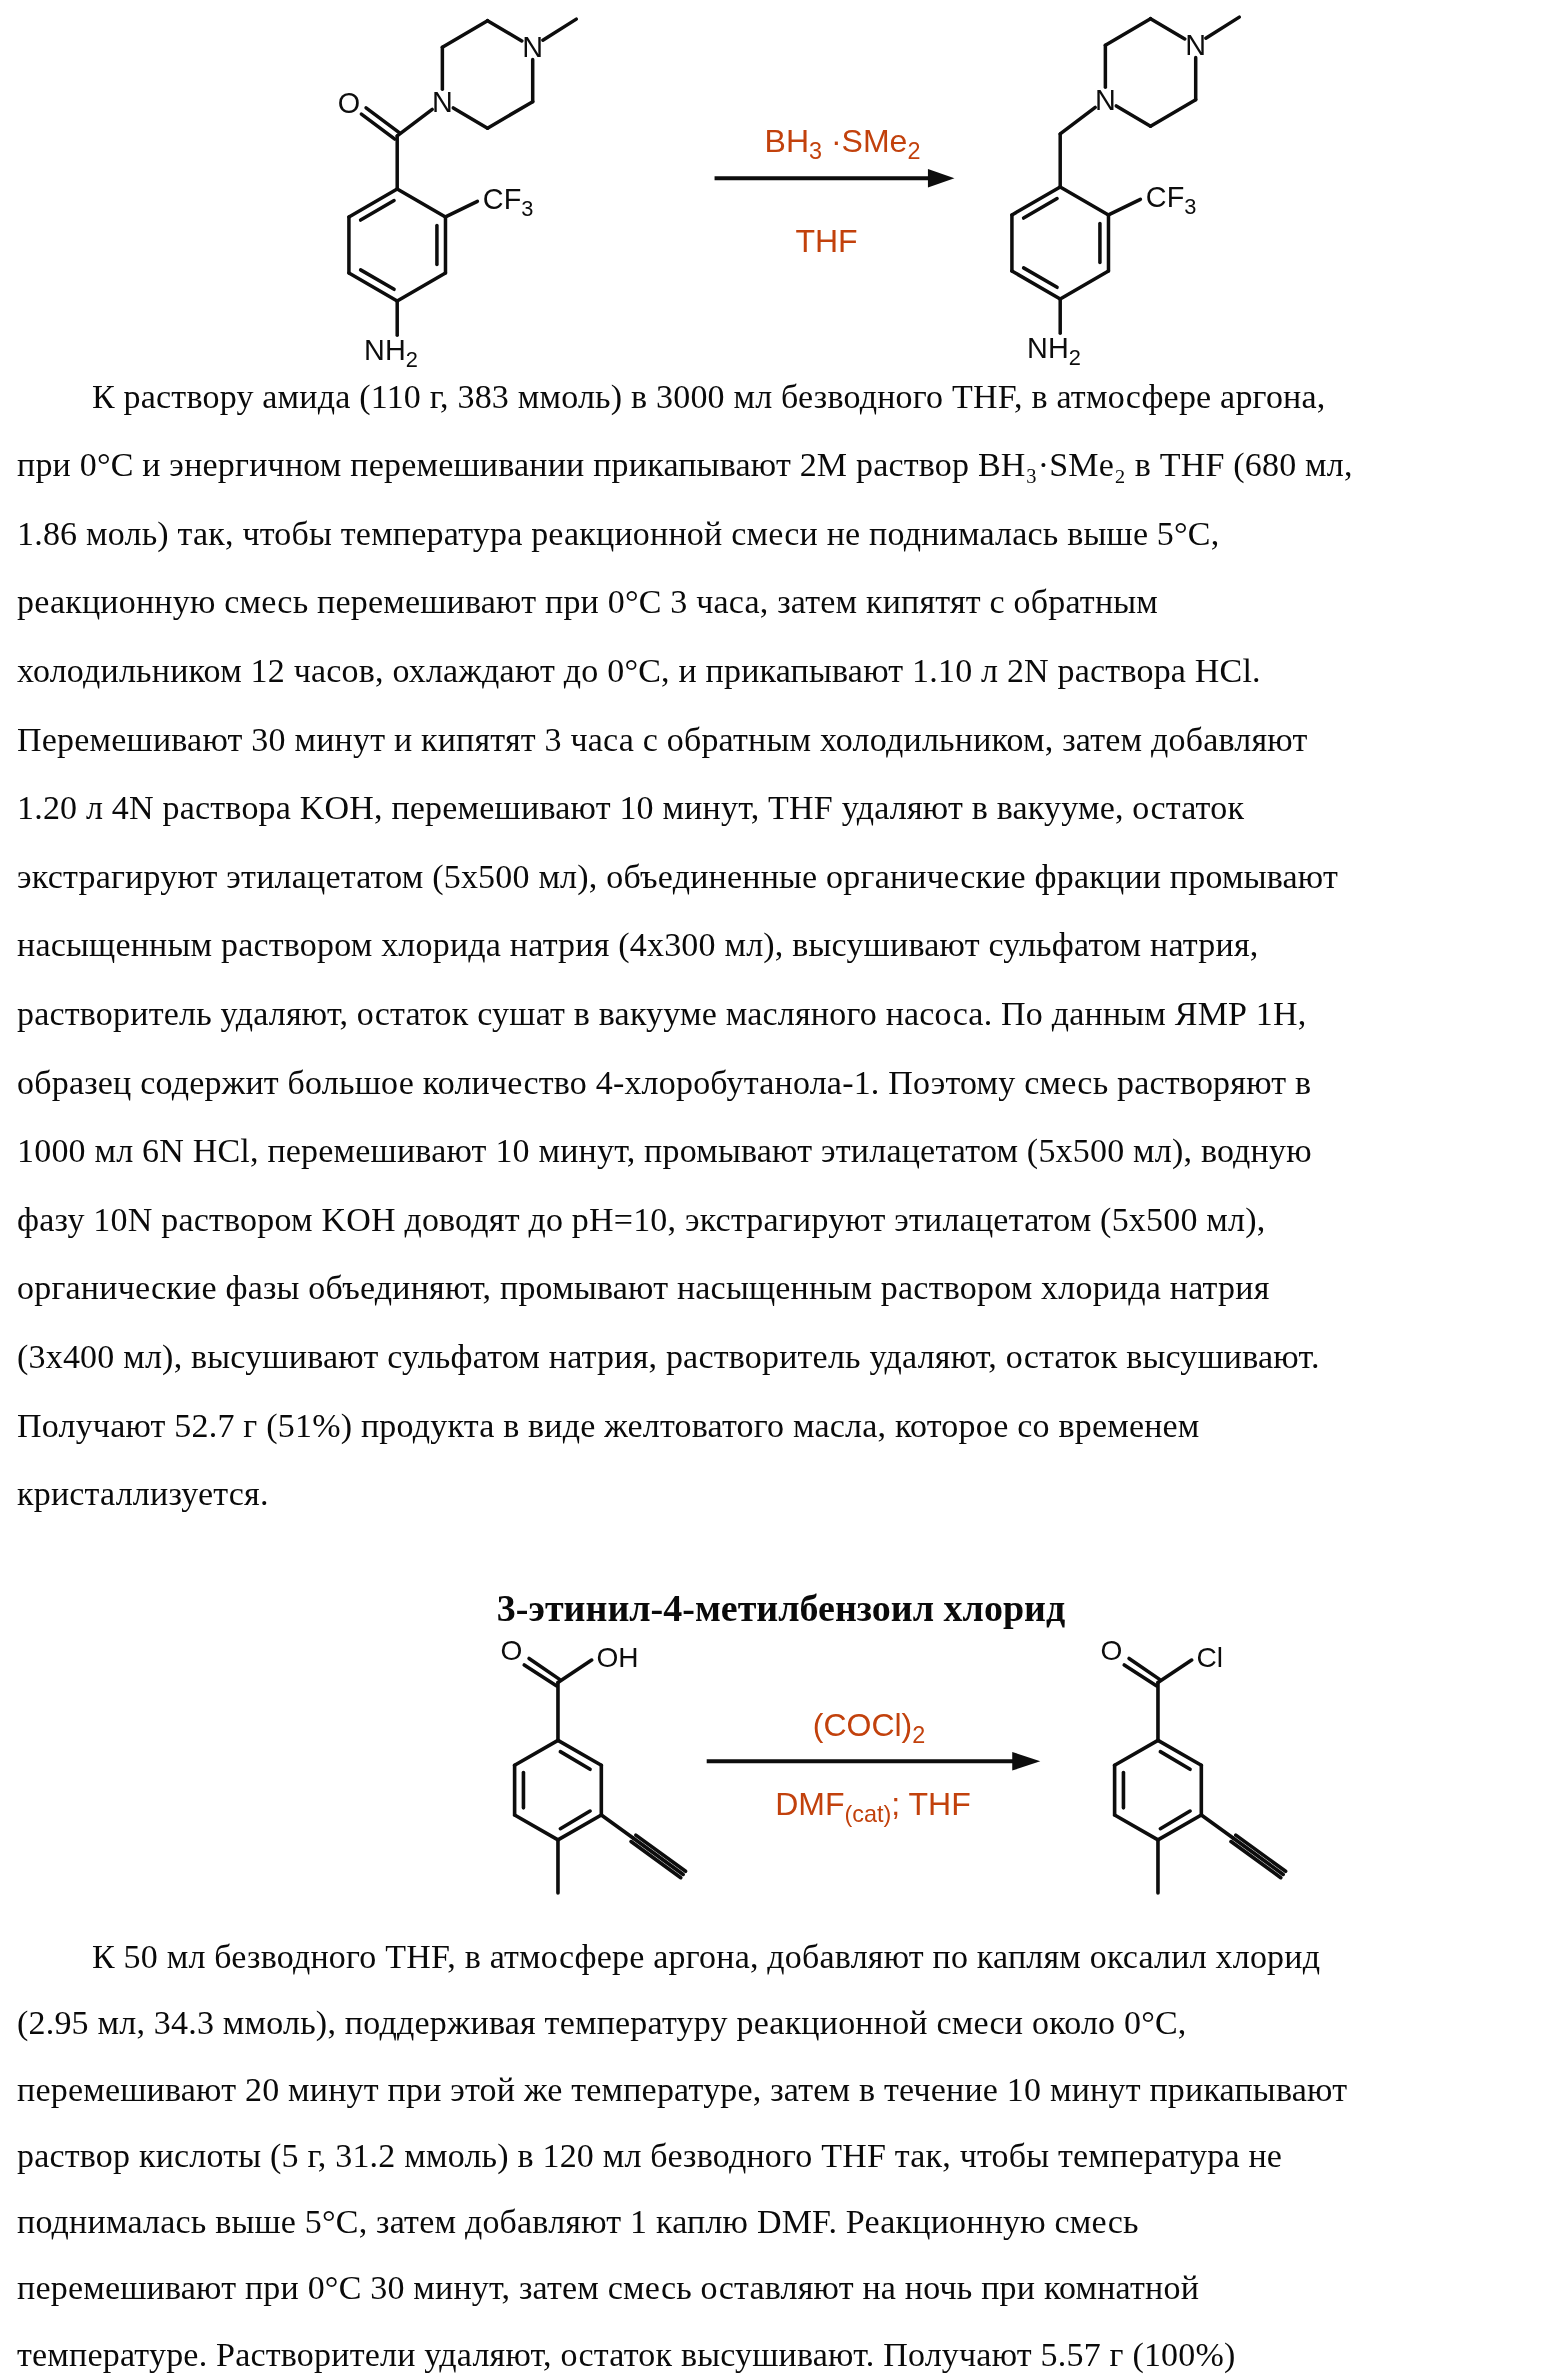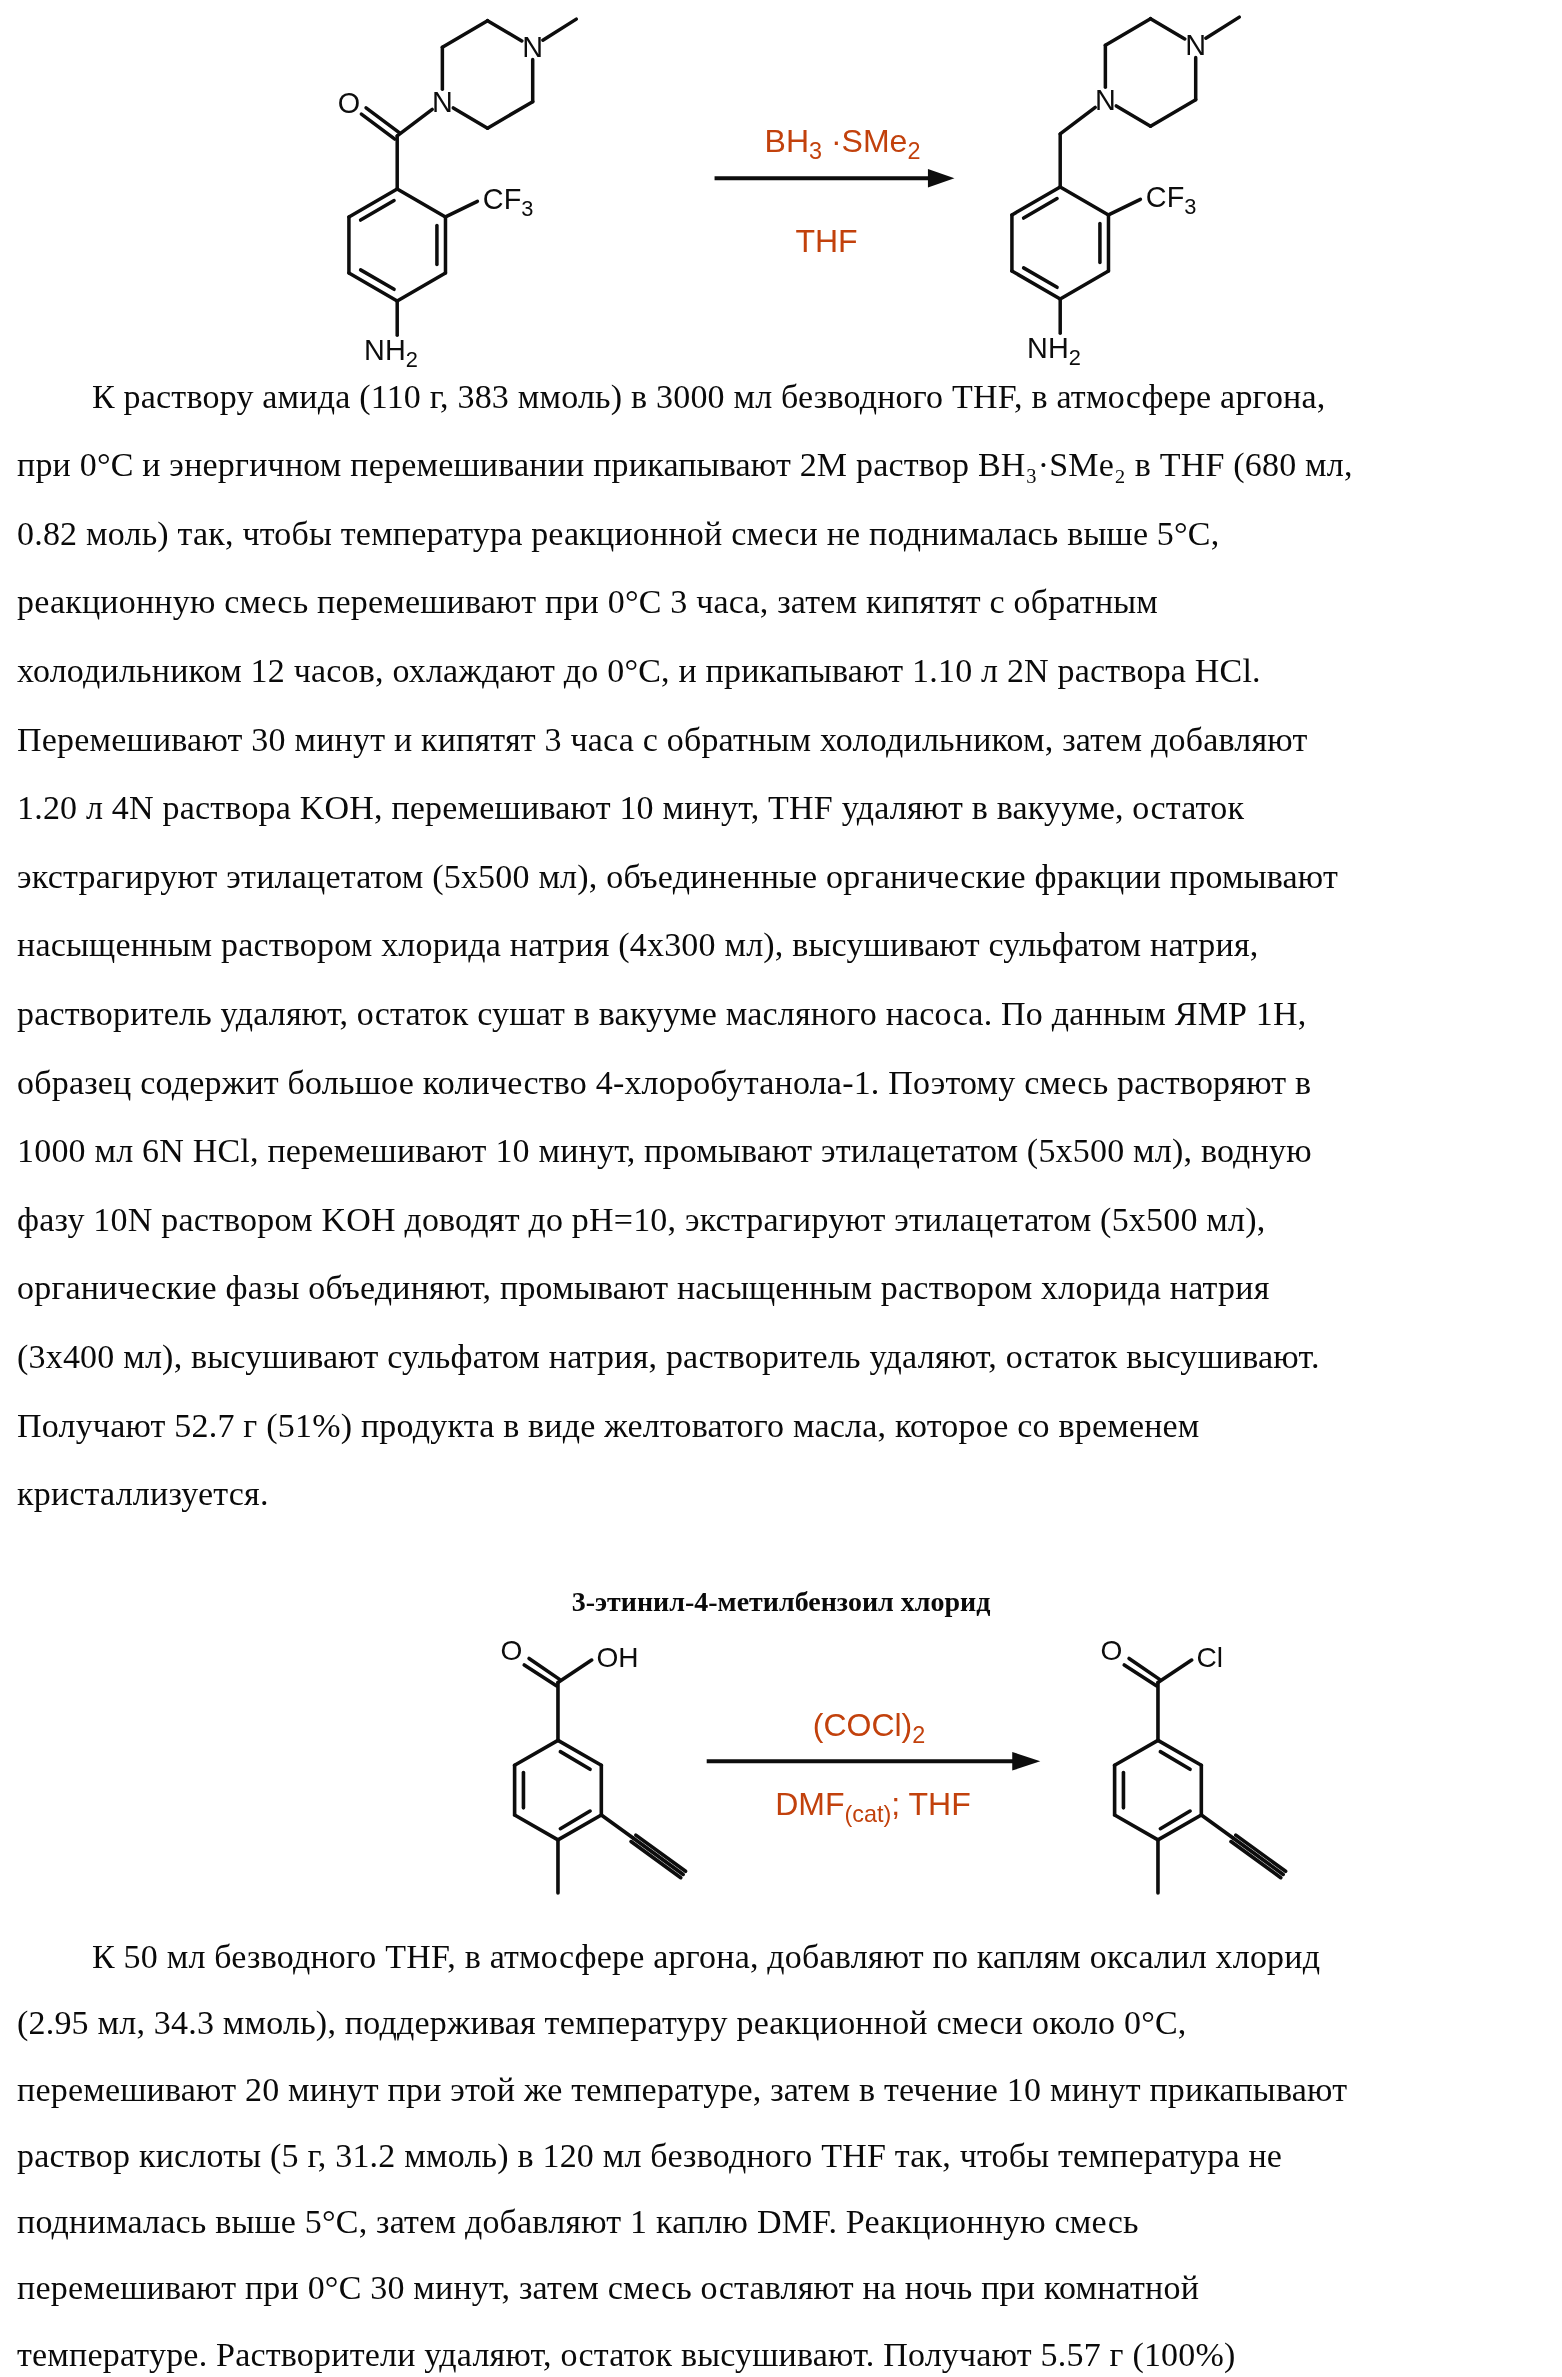--- a/index.html
+++ b/index.html
@@ -8,21 +8,21 @@
     font-family:"Liberation Serif","DejaVu Serif",serif;color:#0a0a0a;
   }
   .page{position:absolute;inset:0;}
   .line{
     position:absolute;left:17px;width:1542px;font-size:34px;line-height:47px;
     white-space:nowrap;letter-spacing:0.2px;
   }
   .indent{padding-left:75px;}
   .title{
     position:absolute;top:1586px;left:0;width:1562px;text-align:center;
-    font-weight:bold;font-size:28px;
+    font-weight:bold;font-size:38px;
   }
   .struct{position:absolute;}
   .struct line, .struct polyline{stroke:#0d0d0d;stroke-width:4.5;stroke-linecap:round;fill:none;}
   .struct text{
     font-family:"Liberation Sans","DejaVu Sans",sans-serif;
     font-size:37px;fill:#0d0d0d;
   }
   .struct .svgsub{font-size:28px;}
   .arrow{position:absolute;}
   .arrow line{stroke:#0d0d0d;stroke-width:5;}
@@ -122,21 +122,21 @@
       <text x="238" y="141" text-anchor="middle">N</text>
       <text x="354" y="71" text-anchor="middle">N</text>
       <text x="290" y="266"><tspan>CF</tspan><tspan class="svgsub" dy="9">3</tspan></text>
       <text x="172" y="460" text-anchor="middle"><tspan>NH</tspan><tspan class="svgsub" dy="9">2</tspan></text>
     </svg>
   </div>
 
   <div>
     <div class="line indent" style="top:373px">К раствору амида (110 г, 383 ммоль) в 3000 мл безводного THF, в атмосфере аргона,</div>
     <div class="line" style="top:441px">при 0°С и энергичном перемешивании прикапывают 2М раствор BH₃·SMe₂ в THF (680 мл,</div>
-    <div class="line" style="top:510px">0.82 моль) так, чтобы температура реакционной смеси не поднималась выше 5°С,</div>
+    <div class="line" style="top:510px">1.86 моль) так, чтобы температура реакционной смеси не поднималась выше 5°С,</div>
     <div class="line" style="top:578px">реакционную смесь перемешивают при 0°С 3 часа, затем кипятят с обратным</div>
     <div class="line" style="top:647px">холодильником 12 часов, охлаждают до 0°С, и прикапывают 1.10 л 2N раствора HCl.</div>
     <div class="line" style="top:716px">Перемешивают 30 минут и кипятят 3 часа с обратным холодильником, затем добавляют</div>
     <div class="line" style="top:784px">1.20 л 4N раствора KOH, перемешивают 10 минут, THF удаляют в вакууме, остаток</div>
     <div class="line" style="top:853px">экстрагируют этилацетатом (5х500 мл), объединенные органические фракции промывают</div>
     <div class="line" style="top:921px">насыщенным раствором хлорида натрия (4х300 мл), высушивают сульфатом натрия,</div>
     <div class="line" style="top:990px">растворитель удаляют, остаток сушат в вакууме масляного насоса. По данным ЯМР 1Н,</div>
     <div class="line" style="top:1059px">образец содержит большое количество 4-хлоробутанола-1. Поэтому смесь растворяют в</div>
     <div class="line" style="top:1127px">1000 мл 6N HCl, перемешивают 10 минут, промывают этилацетатом (5х500 мл), водную</div>
     <div class="line" style="top:1196px">фазу 10N раствором KOH доводят до pH=10, экстрагируют этилацетатом (5х500 мл),</div>

